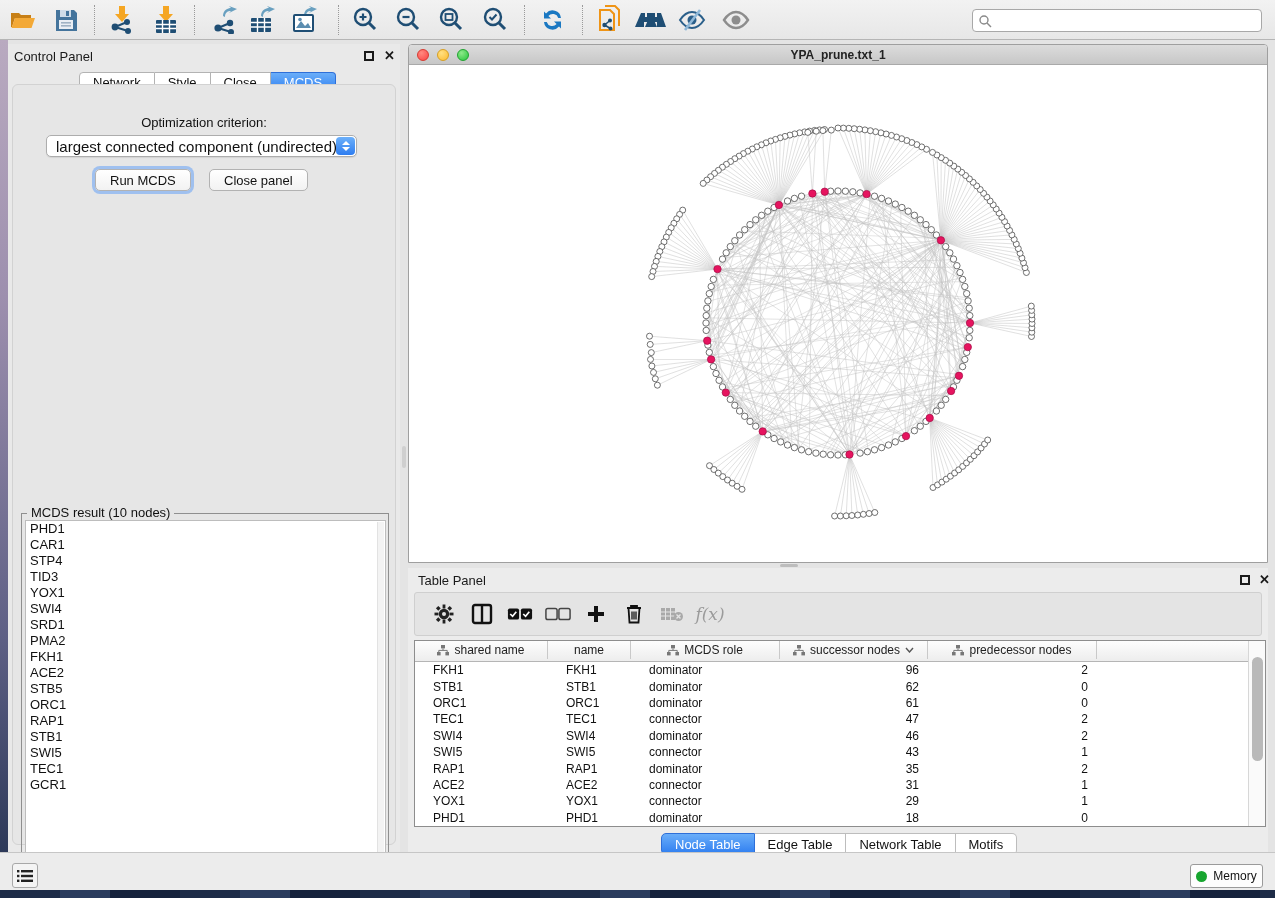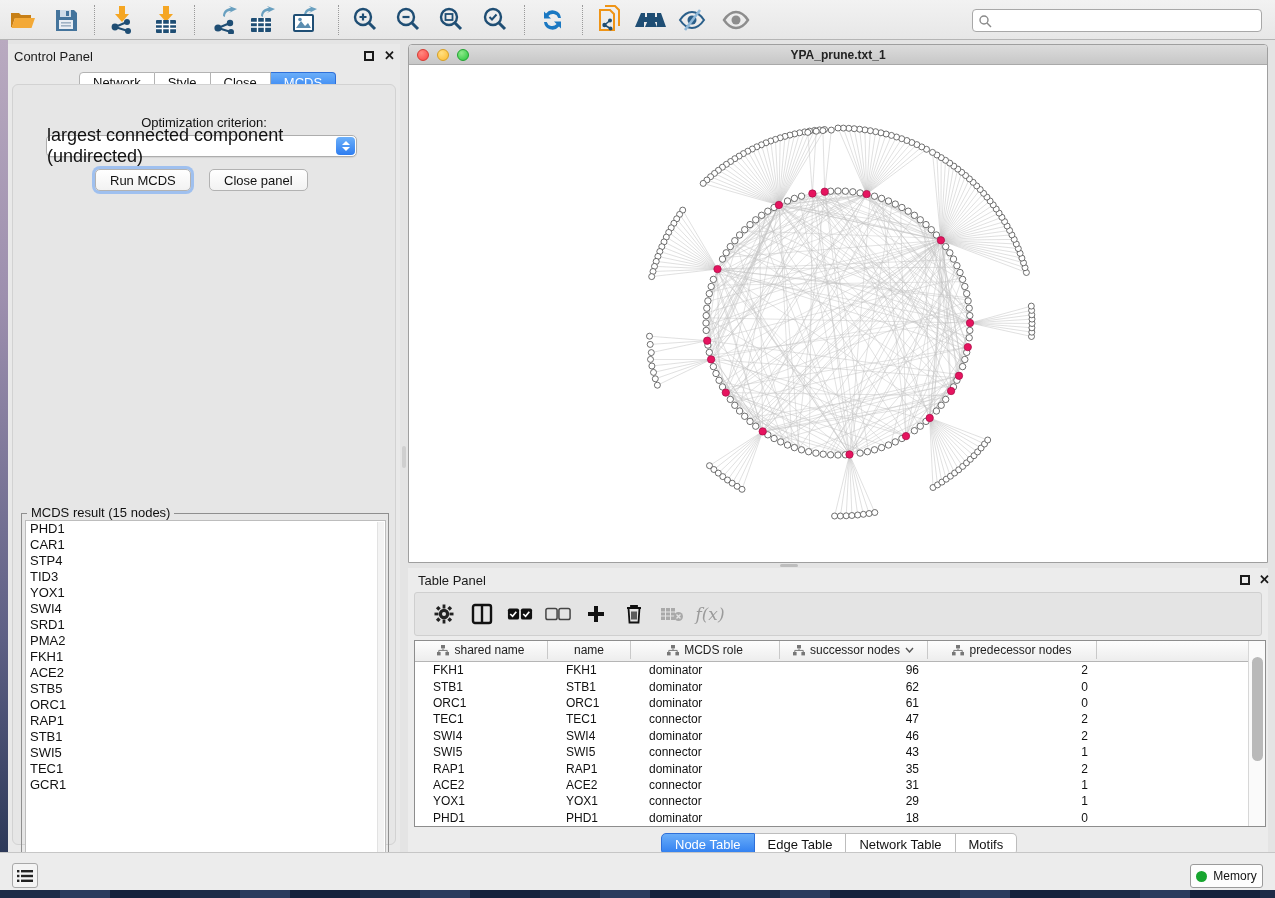--- a/index.html
+++ b/index.html
@@ -31,22 +31,22 @@
   #cp-tabs { position:absolute; left:71px; top:28px; display:flex; }
   .cp-tab { height:21px; padding:0 13px; background:#fff; border:1px solid #b3b3b3; border-left-width:0;
     font-size:13px; display:flex; align-items:center; color:#111; }
   .cp-tab:first-child { border-left-width:1px; border-radius:4px 0 0 4px; }
   .cp-tab:last-child { border-radius:0 4px 4px 0; }
   .cp-tab.sel { background:linear-gradient(#6aaef9,#2e7df0); color:#fff; border-color:#2e6fd8; }
   #cp-inner { position:absolute; left:4px; top:40px; width:384px; height:761px;
     background:#e6e6e6; border:1px solid #d2d2d2; border-radius:6px; }
   #opt-label { position:absolute; left:0; top:30px; width:100%; text-align:center; font-size:13px; color:#111; }
   #criterion-select { position:absolute; left:33px; top:50px; width:311px; height:22px; background:#fff;
-    border:1px solid #adadad; border-radius:5px; font-size:18px; display:flex; align-items:center;
-    color:#111; box-shadow:0 1px 1px rgba(0,0,0,.08); }
+    border:1px solid #adadad; border-radius:5px; font-size:15px; display:flex; align-items:center;
+    padding-left:9px; color:#111; box-shadow:0 1px 1px rgba(0,0,0,.08); }
   #criterion-stepper { position:absolute; right:1px; top:1px; width:19px; height:18px; border-radius:4px;
     background:linear-gradient(#6cb0fa,#2e7df0); display:flex; flex-direction:column; align-items:center; justify-content:center; gap:2px; }
   .chev-up { width:0;height:0;border-left:4px solid transparent;border-right:4px solid transparent;border-bottom:4px solid #fff; }
   .chev-dn { width:0;height:0;border-left:4px solid transparent;border-right:4px solid transparent;border-top:4px solid #fff; }
   .cp-btn { position:absolute; top:84px; height:22px; background:linear-gradient(#ffffff,#f2f2f2);
     border:1px solid #b2b2b2; border-radius:5px; font-size:13px; color:#111; padding:0 14px;
     display:flex; align-items:center; }
   #run-mcds-btn { left:82px; box-shadow:0 0 0 3px rgba(100,160,245,.55); }
   #close-panel-btn { left:196px;text-align:center; }
   #mcds-fieldset { position:absolute; left:8px; top:428px; width:368px; height:366px; border:1px solid #8f8f8f; }
@@ -276,21 +276,21 @@
       <div id="criterion-select">
         <span>largest connected component (undirected)</span>
         <span id="criterion-stepper">
             <span class="chev-up"></span>
             <span class="chev-dn"></span>
           </span>
       </div>
       <div class="cp-btn" id="run-mcds-btn">Run MCDS</div>
       <div class="cp-btn" id="close-panel-btn">Close panel</div>
       <div id="mcds-fieldset">
-        <span id="mcds-legend">MCDS result (15 nodes)</span>
+        <span id="mcds-legend">MCDS result (10 nodes)</span>
         <div id="mcds-list">
           <div class="mcds-item">PHD1</div>
             <div class="mcds-item">CAR1</div>
             <div class="mcds-item">STP4</div>
             <div class="mcds-item">TID3</div>
             <div class="mcds-item">YOX1</div>
             <div class="mcds-item">SWI4</div>
             <div class="mcds-item">SRD1</div>
             <div class="mcds-item">PMA2</div>
             <div class="mcds-item">FKH1</div>

